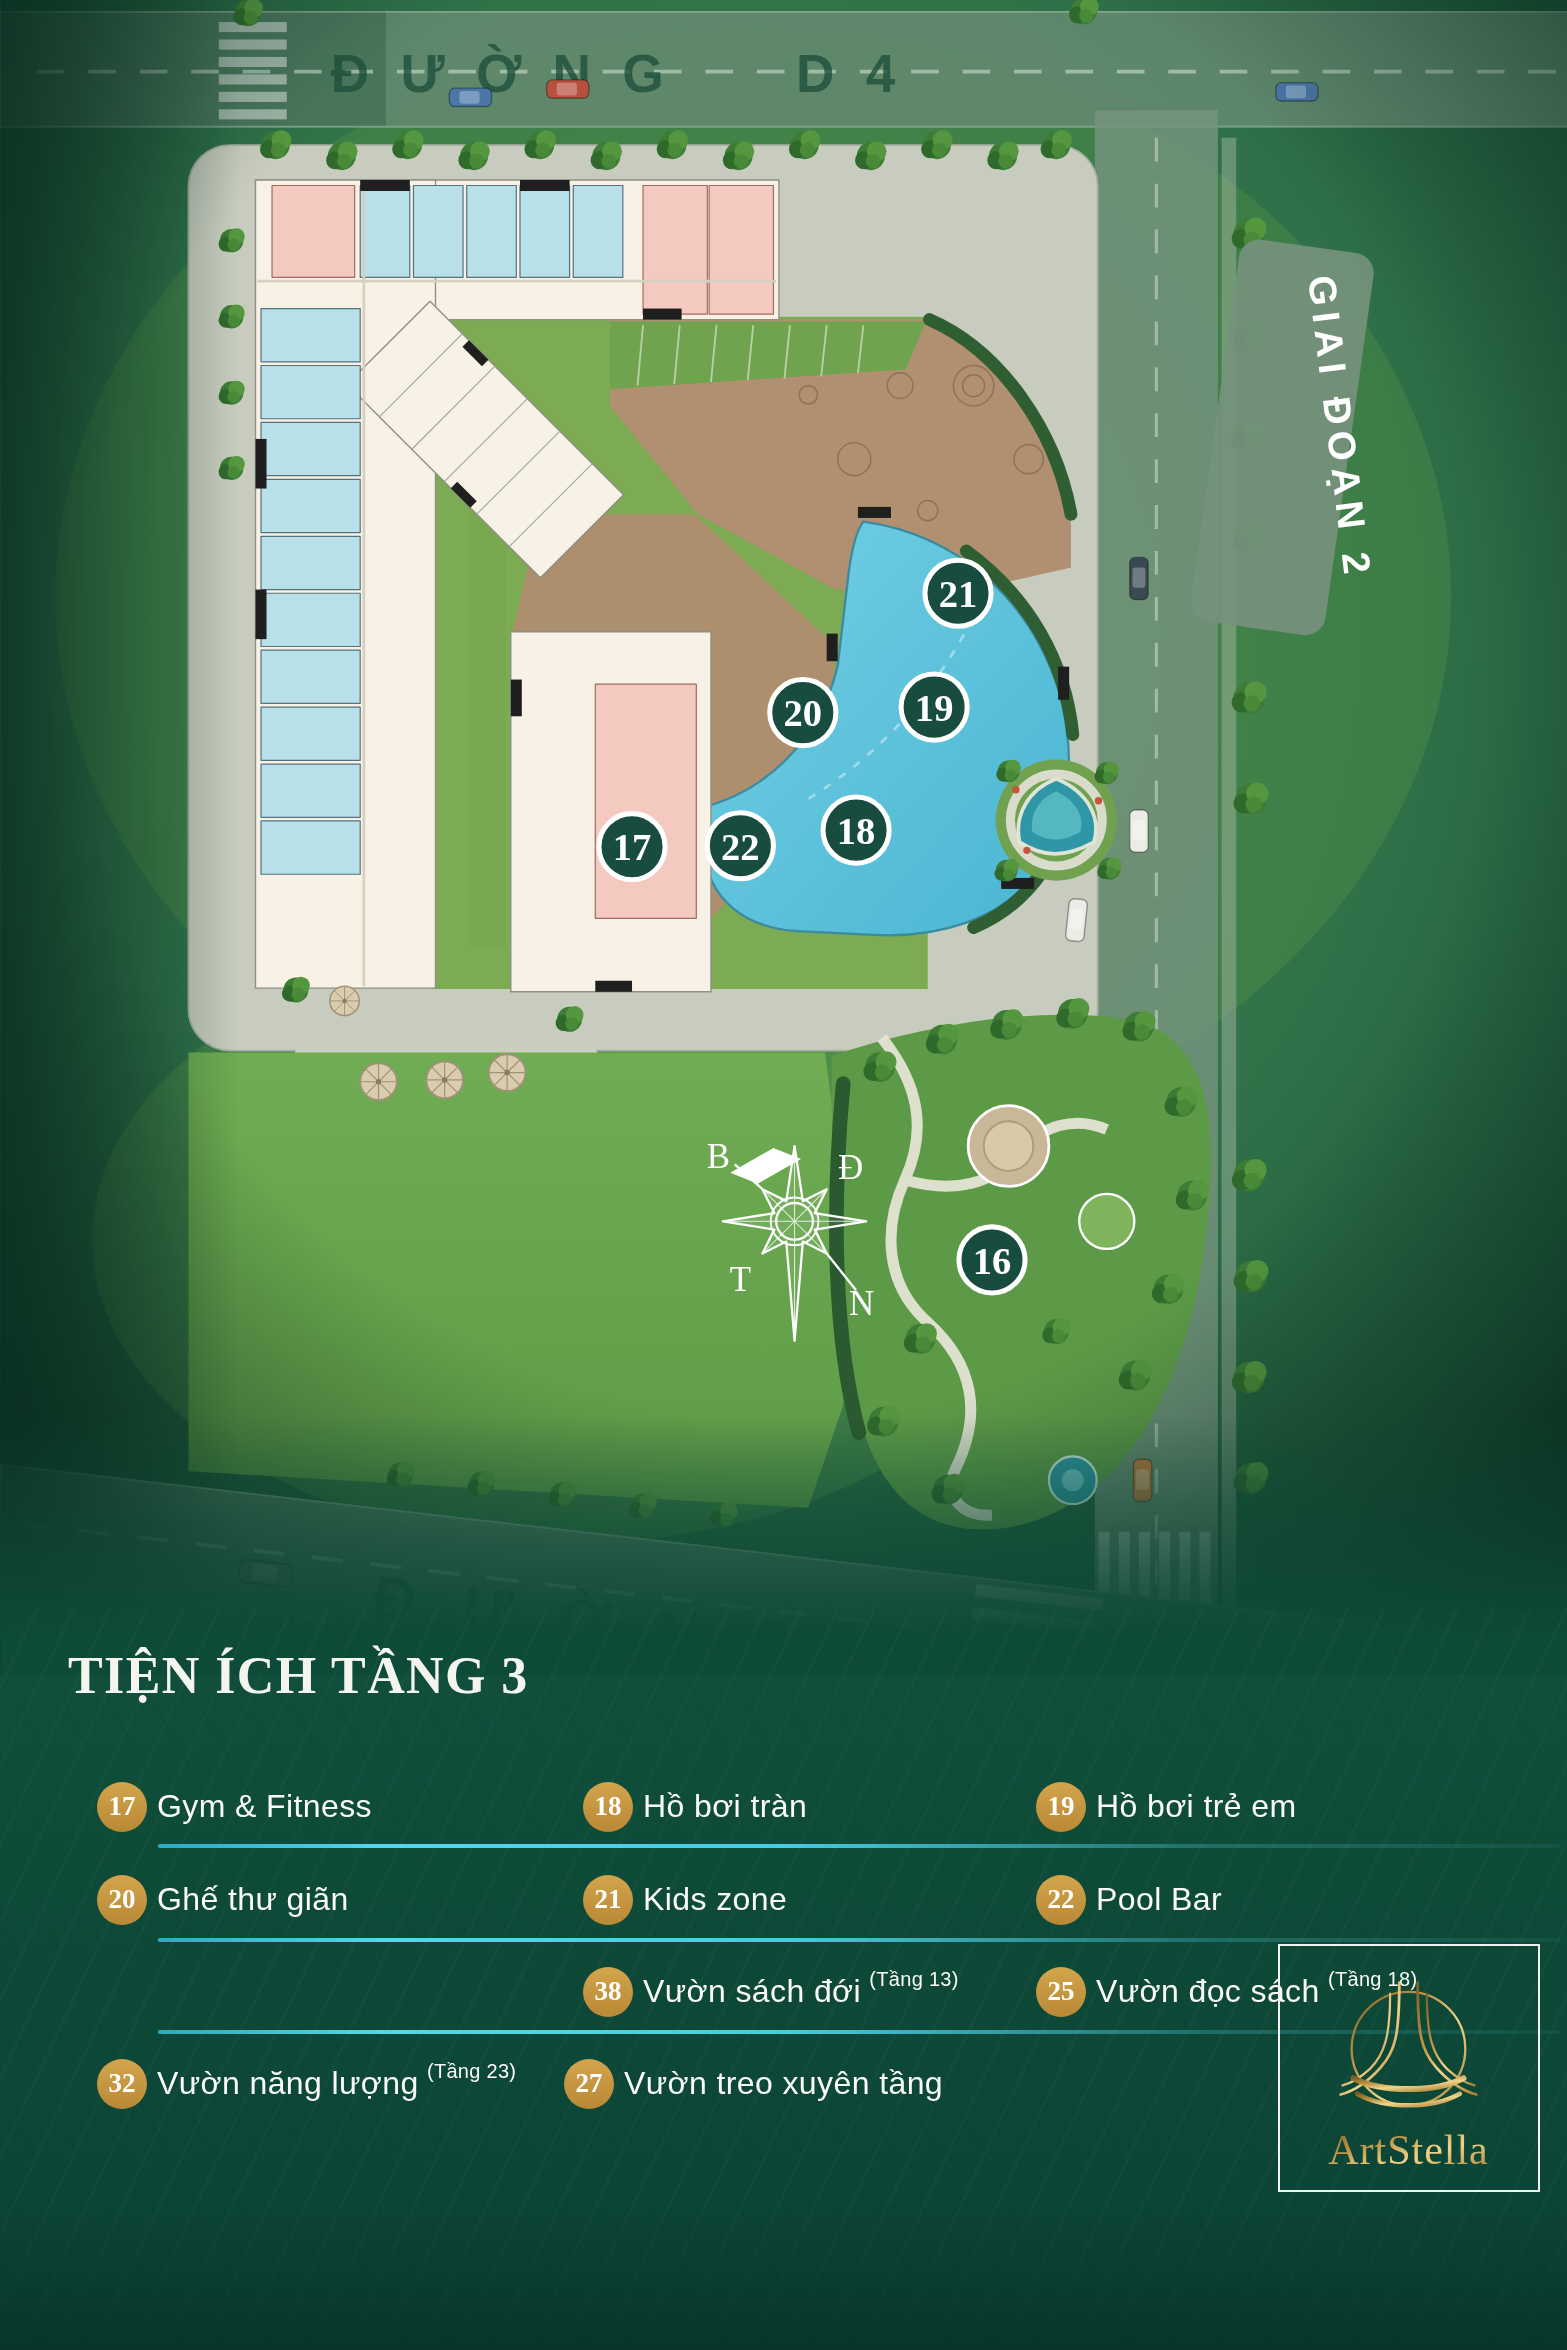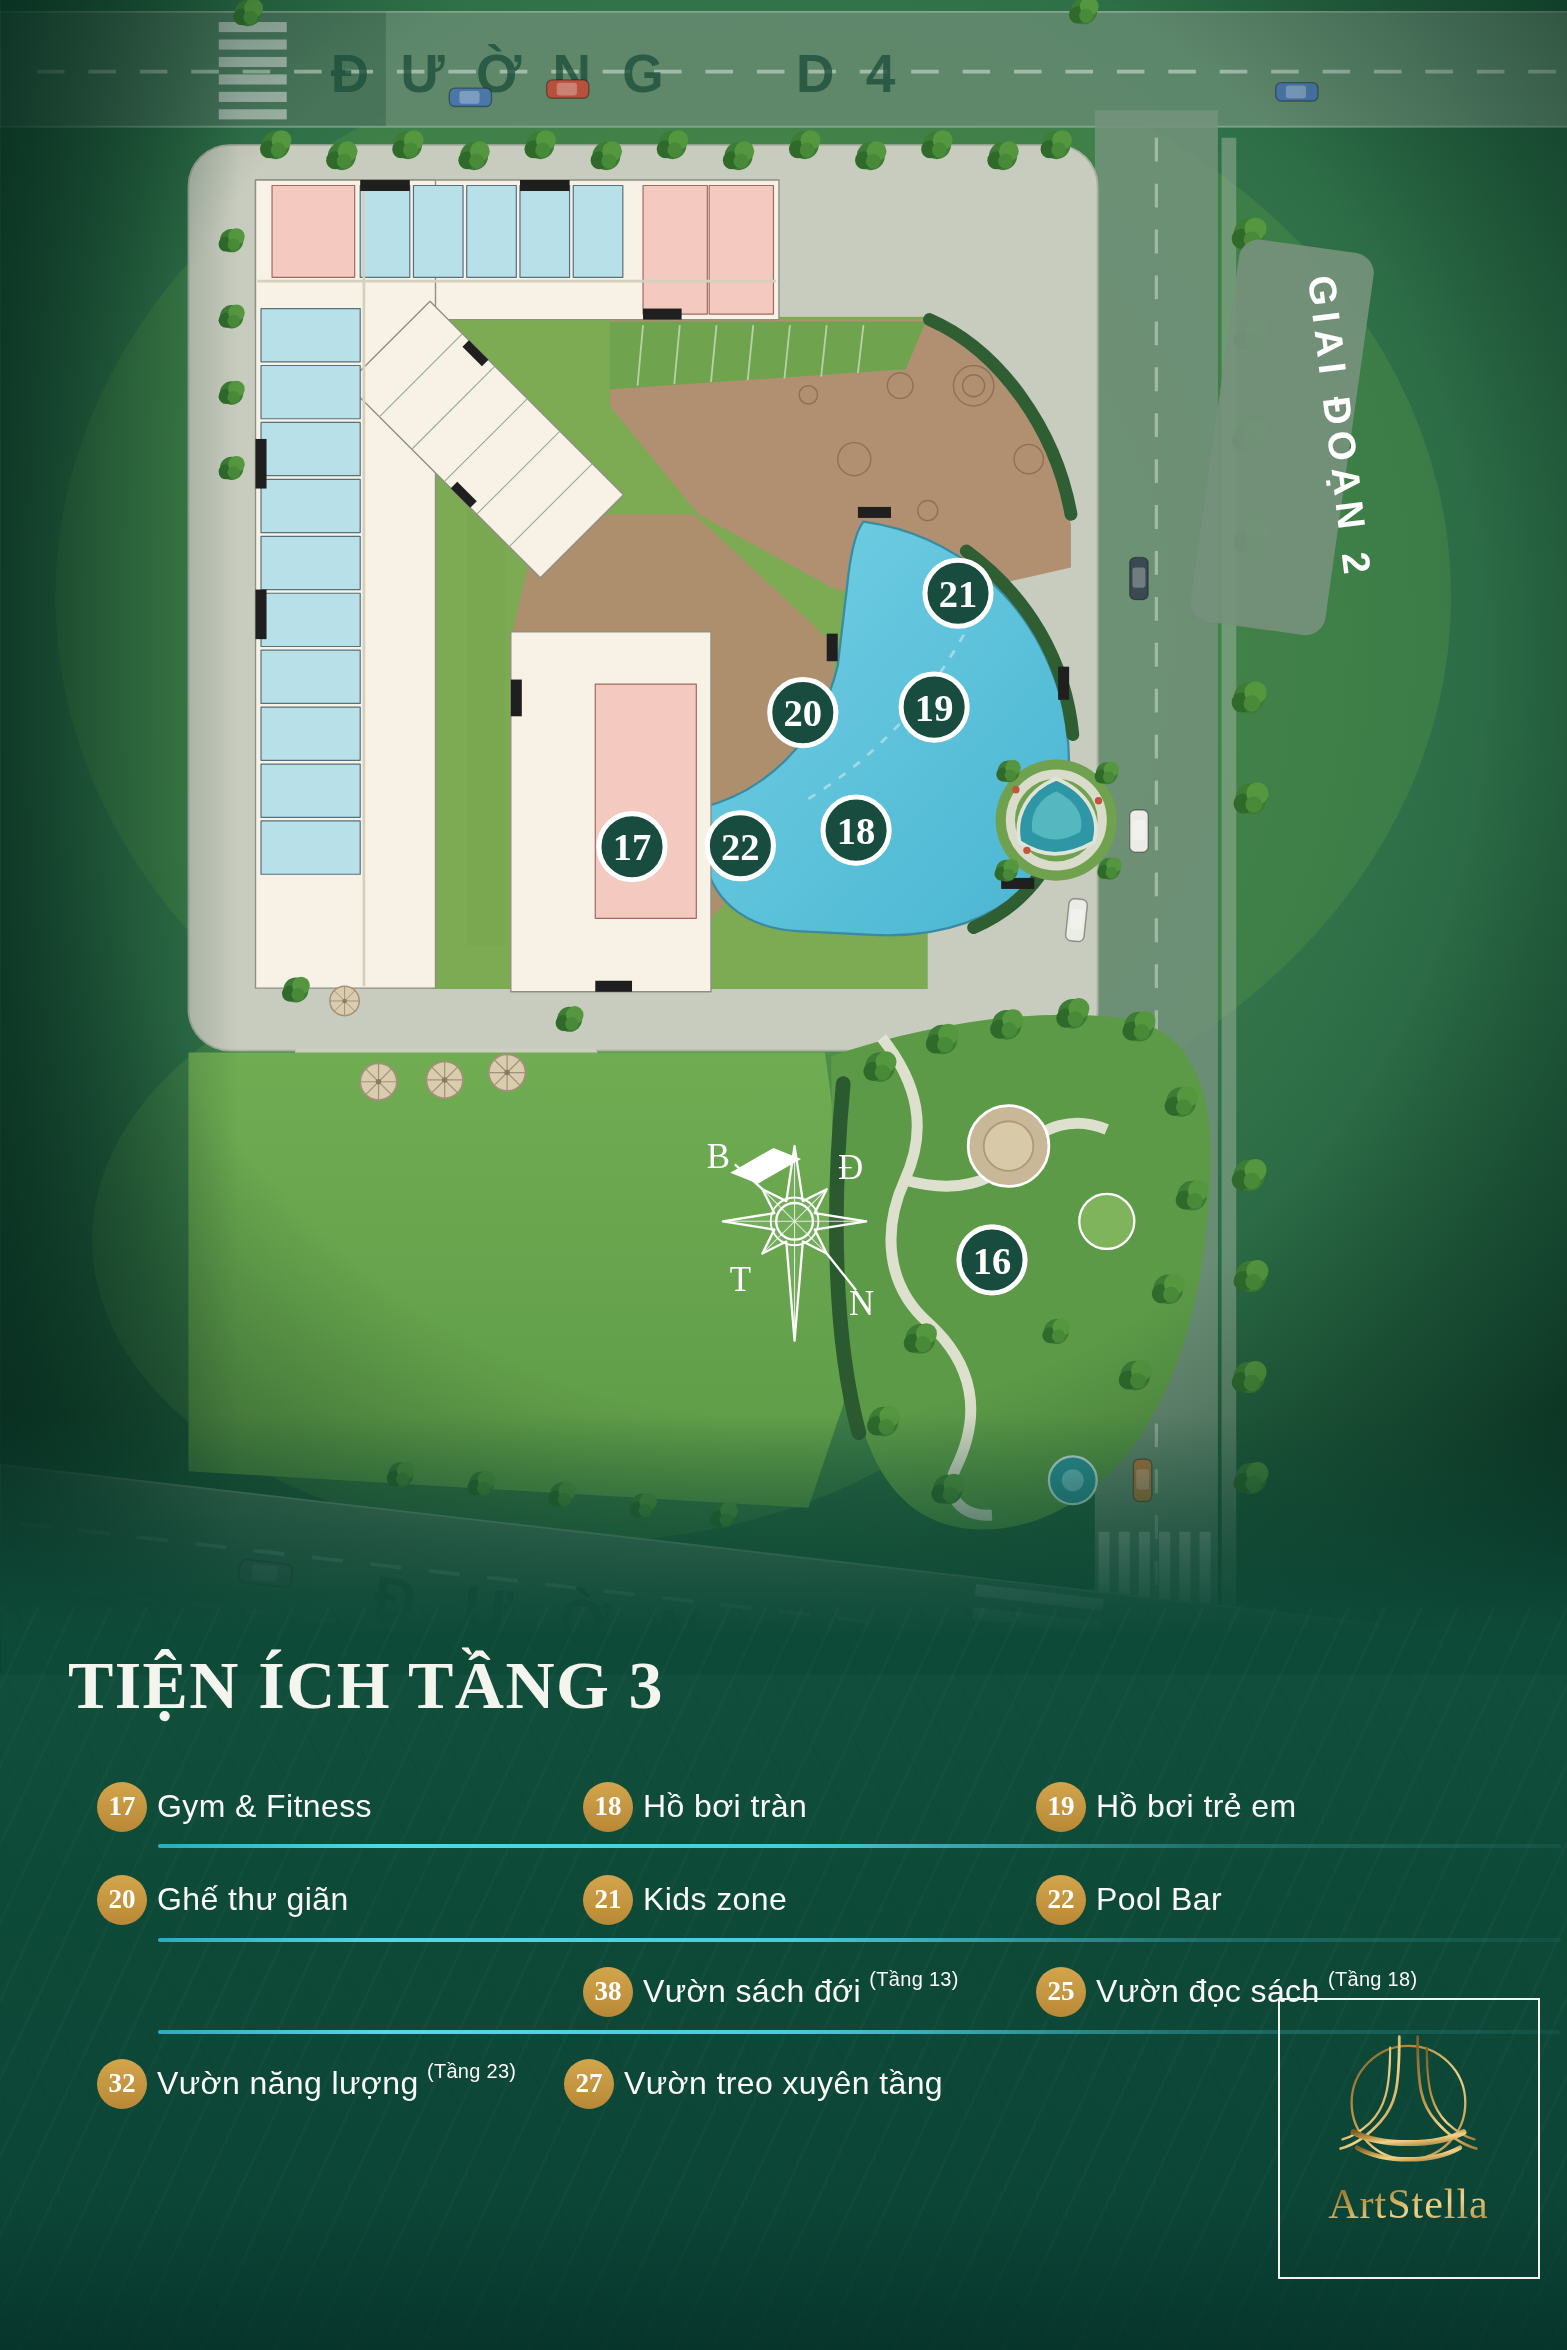--- a/index.html
+++ b/index.html
@@ -2,41 +2,41 @@
 <html style="font-size:14.7px"><head>
 <meta charset="utf-8">
 <style>
   html,body{margin:0;padding:0;background:#0a3d30;}
   .page{position:relative;width:1568px;height:2351px;overflow:hidden;
         background:linear-gradient(180deg,#1a5c42 0%,#1e6147 38%,#145340 62%,#0e4a38 80%,#0b4336 100%);
         font-family:"Liberation Sans","DejaVu Sans",sans-serif;}
   .map-svg{position:absolute;left:0;top:0;}
   
   .legend-title{position:absolute;left:68px;top:1646px;margin:0;color:#f5f5f0;
-    font-family:"Liberation Serif","DejaVu Serif",serif;font-weight:600;font-size:68px;letter-spacing:1.4px;}
+    font-family:"Liberation Serif","DejaVu Serif",serif;font-weight:600;font-size:52px;letter-spacing:1.4px;}
   .litem{position:absolute;display:flex;align-items:center;height:53px;}
   .badge{width:50px;height:50px;border-radius:50%;flex:0 0 50px;
     background:linear-gradient(180deg,#d2a54c,#b98836);display:flex;align-items:center;justify-content:center;
     color:#fff;font-family:"Liberation Serif","DejaVu Serif",serif;font-weight:700;font-size:27px;}
   .llabel{margin-left:10px;color:#fafaf8;font-size:32px;letter-spacing:0.4px;white-space:nowrap;}
   .floor{font-size:20px;margin-left:8.3px;position:relative;top:-12px;letter-spacing:0.3px;color:#fafaf8;white-space:nowrap;}
   .sep{position:absolute;left:158px;right:7.3px;height:3.7px;border-radius:1.8px;
     background:linear-gradient(90deg,#2fa9c0 0%,#55d6ea 16%,#49cbe0 45%,rgba(73,203,224,.28) 75%,rgba(73,203,224,.07) 100%);}
   .leaf-tex{position:absolute;left:0;top:1607px;width:1568px;height:744px;pointer-events:none;
     background:repeating-linear-gradient(115deg,rgba(255,255,255,.018) 0 2.8px,transparent 2.8px 33px),
                repeating-linear-gradient(62deg,rgba(0,0,0,.03) 0 1.8px,transparent 1.8px 40px);}
   .bottom-band{position:absolute;left:0;top:2195px;width:1568px;height:156px;pointer-events:none;
     background:linear-gradient(180deg,rgba(7,54,43,0) 0%,rgba(7,54,43,.5) 55%,rgba(6,48,39,.75) 100%);}
   
   .footer-title{position:absolute;left:95px;top:2261px;margin:0;font-size:55px;font-weight:800;letter-spacing:0.9px;
     font-family:"Liberation Sans","DejaVu Sans",sans-serif;
     background:linear-gradient(100deg,#7a5a22 0%,#caa34c 28%,#f3e7ae 52%,#d8b45e 72%,#b3883a 100%);
     -webkit-background-clip:text;background-clip:text;color:transparent;}
   
-  .logo-box{position:absolute;left:1278px;top:1998px;width:262px;height:281px;border:2.8px solid #f2f2ee;box-sizing:border-box;}
+  .logo-box{position:absolute;left:1278px;top:1944px;width:262px;height:248px;border:2.8px solid #f2f2ee;box-sizing:border-box;}
 </style>
 </head>
 <body>
 
 <div class="page">
 
 <svg class="map-svg" width="1568" height="1675" viewBox="0 0 1707 1824">
   <defs>
     <radialGradient id="gBase" cx="48%" cy="38%" r="78%">
       <stop offset="0%" stop-color="#4e8c50"></stop>

